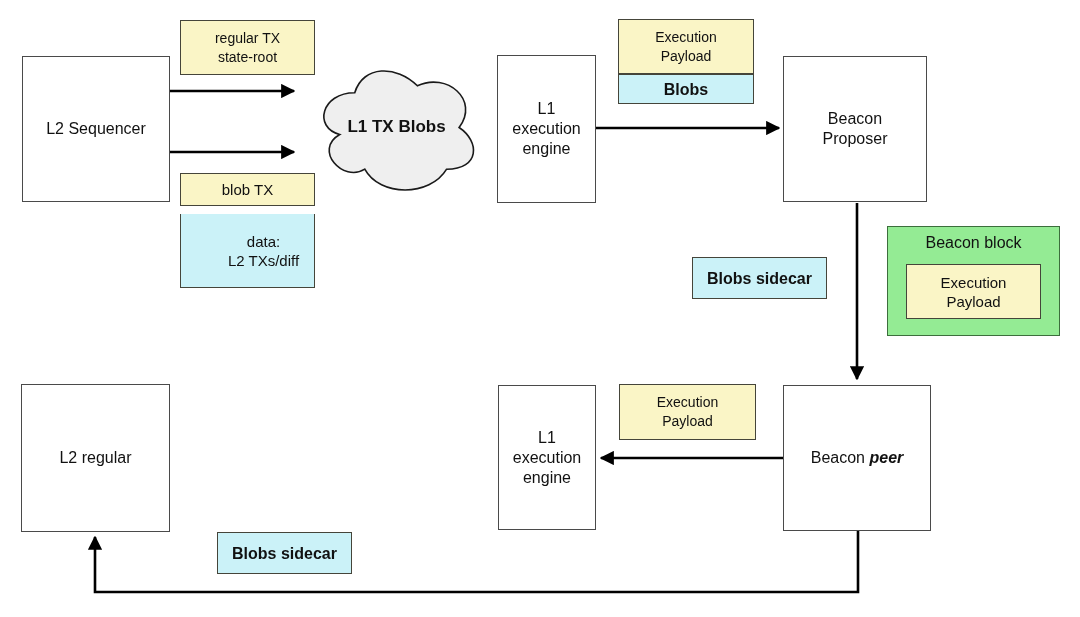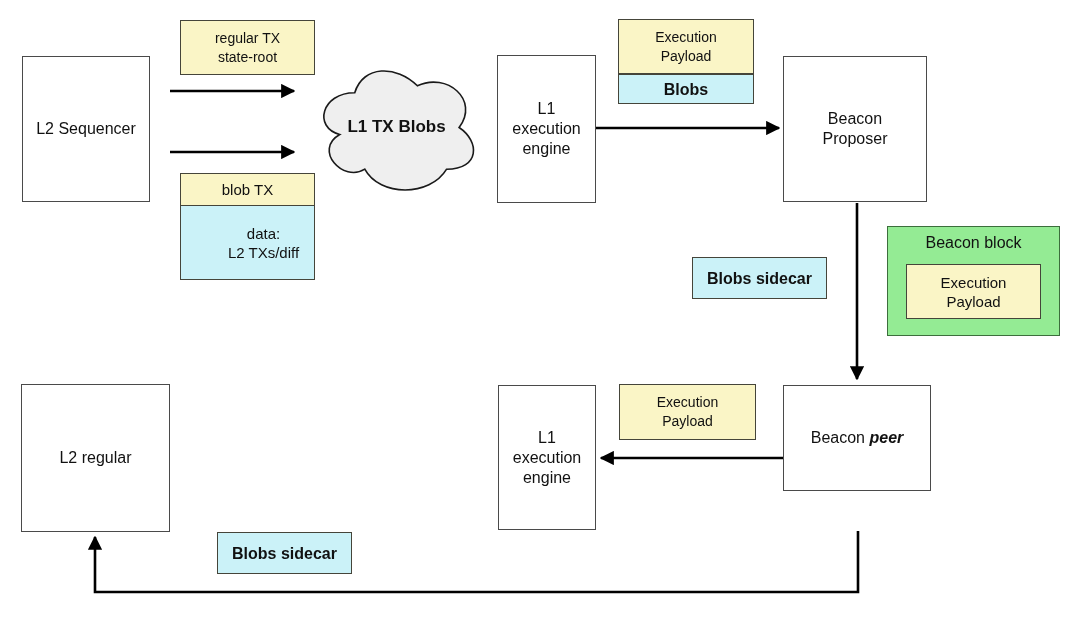--- a/index.html
+++ b/index.html
@@ -31,21 +31,21 @@
     font-size:14px;line-height:19px;
   }
   .note-cyan{
     background:var(--note-cyan,#cbf2f8);
     border:1.2px solid #45453a;
     font-size:15px;line-height:19px;
   }
   .bold{font-weight:bold;font-size:16px;}
   .stack{
     position:absolute;box-sizing:border-box;
-    display:flex;flex-direction:column;
+    display:flex;flex-direction:column;gap:8px;
   }
   .stack .seg{
     flex:none;display:flex;align-items:center;justify-content:center;
     text-align:center;box-sizing:border-box;white-space:pre-line;
     font-size:15px;line-height:19px;
   }
   .seg-header{background:var(--note-yellow,#faf5c6);border:1.2px solid #45453a;}
   .seg-body{background:var(--note-cyan,#cbf2f8);border:1.2px solid #45453a;border-top:none;padding-left:32px;}
   .greenbox{
     position:absolute;box-sizing:border-box;
@@ -91,21 +91,21 @@
          C 396.5 64.95, 363.1 64.95, 354.75 92.75 Z" fill="#efefef" stroke="#1a1a1a" stroke-width="1.6"></path>
 
     <line x1="170" y1="91" x2="294" y2="91" stroke="#000" stroke-width="2.6" marker-end="url(#ah)"></line>
     <line x1="170" y1="152" x2="294" y2="152" stroke="#000" stroke-width="2.6" marker-end="url(#ah)"></line>
     <line x1="596" y1="128" x2="779" y2="128" stroke="#000" stroke-width="2.6" marker-end="url(#ah)"></line>
     <line x1="857" y1="203" x2="857" y2="379" stroke="#000" stroke-width="2.6" marker-end="url(#ah)"></line>
     <line x1="783" y1="458" x2="601" y2="458" stroke="#000" stroke-width="2.6" marker-end="url(#ah)"></line>
     <path d="M 858 531 L 858 592 L 95 592 L 95 537" fill="none" stroke="#000" stroke-width="2.6" marker-end="url(#ah)"></path>
   </svg>
 
-  <div class="node whitebox" style="left:22px;top:56px;width:128px;height:146px;">L2 Sequencer</div>
+  <div class="node whitebox" style="left:22px;top:56px;width:148px;height:146px;">L2 Sequencer</div>
 
   <div class="node note-yellow" style="left:180px;top:20px;width:135px;height:55px;">regular TX
 state-root</div>
 
   <div class="stack" style="left:180px;top:173px;width:135px;height:107px;">
     <div class="seg seg-header" style="height:33px;">blob TX</div>
     <div class="seg seg-body" style="height:74px;">data:
 L2 TXs/diff</div>
   </div>
 
@@ -133,19 +133,19 @@
 
   <div class="node whitebox" style="left:21px;top:384px;width:149px;height:148px;">L2 regular</div>
 
   <div class="node whitebox" style="left:498px;top:385px;width:98px;height:145px;">L1
 execution
 engine</div>
 
   <div class="node note-yellow" style="left:619px;top:384px;width:137px;height:56px;">Execution
 Payload</div>
 
-  <div class="node whitebox" style="left:783px;top:385px;width:148px;height:106px;white-space:normal;">
+  <div class="node whitebox" style="left:783px;top:385px;width:148px;height:146px;white-space:normal;">
       <span><span>Beacon </span><span class="em-it">peer</span></span>
     </div>
 
   <div class="node note-cyan bold" style="left:217px;top:532px;width:135px;height:42px;">Blobs sidecar</div>
 
 </div>
 
 </body></html>

